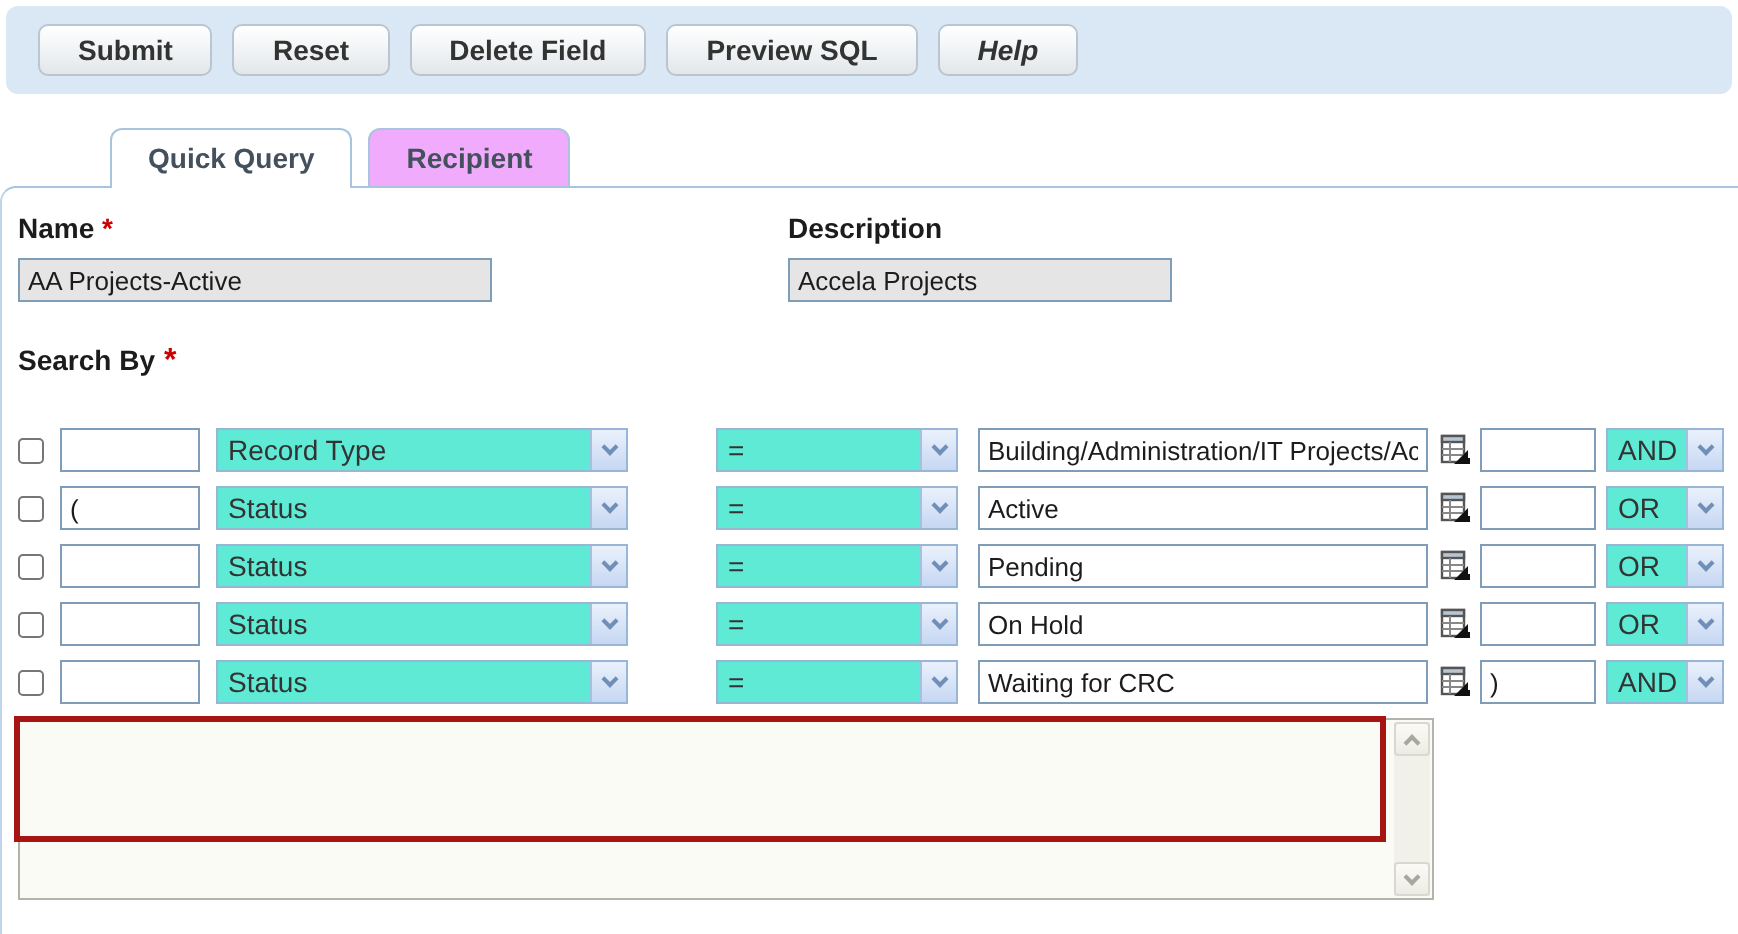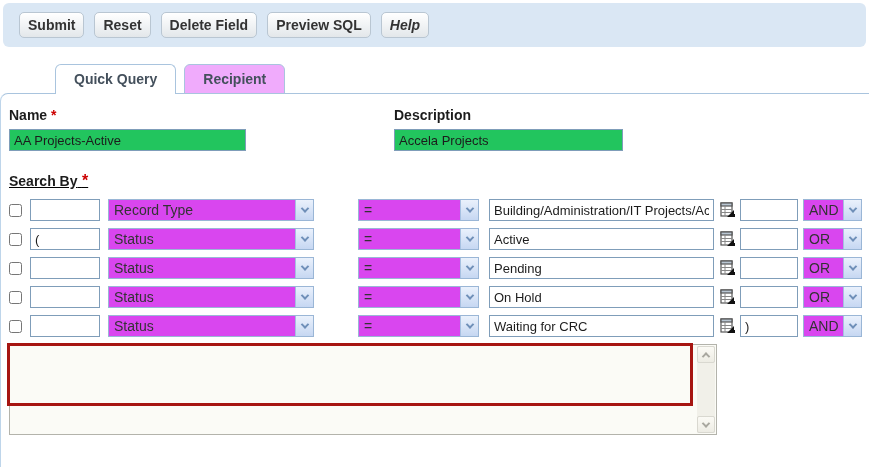--- a/index.html
+++ b/index.html
@@ -2,21 +2,21 @@
 <html><head>
 <meta charset="utf-8">
 <style>
   * { box-sizing: border-box; margin: 0; padding: 0; }
   html,body { width: 869px; height: 467px; background: #ffffff;
     font-family: "Liberation Sans", sans-serif; overflow: hidden; }
 
   
   .toolbar { margin: 3px; background: #dae7f4; border-radius: 6px;
     padding: 9px 6px; display: flex; align-items: center; }
-  .tbtn { margin-left: 10px; padding: 4px 8px; font-size: 14px; font-weight: bold;
+  .tbtn { margin-left: 10px; padding: 4px 19px; font-size: 14px; font-weight: bold;
     color: #333; background: linear-gradient(#ffffff, #eef1f3 60%, #e3e7ea);
     border: 1px solid #b9c6d2; border-radius: 5px; cursor: pointer;
     box-shadow: 0 1px 0 rgba(255,255,255,.6) inset; white-space: nowrap; }
   .tbtn.help-gap { margin-left: 10px; font-style: italic; }
 
   
   .tabs { display: flex; margin: 17px 0 0 55px; position: relative; z-index: 2; }
   .tab { margin-right: 8px; margin-bottom: -1px; padding: 6px 18px 6px;
     font-size: 14px; font-weight: bold; color: #44505c;
     border: 1px solid #a9c4de; border-bottom: none;
@@ -28,36 +28,36 @@
   .panel { border-top: 1px solid #a9c4de; border-left: 1px solid #bed5ea;
     border-top-left-radius: 8px; padding: 12px 0 0 8px; height: 378px; }
 
   label.flabel, .slabel { font-size: 14px; font-weight: bold; color: #1c1c1c; }
   .req { color: #cc0000; font-weight: bold; }
 
   .form-row { display: flex; gap: 48px; }
   .fcol1 { width: 337px; }
   .fcol2 { width: 300px; }
   .fld input { display: block; margin-top: 5px; height: 22px; font-size: 13px;
-    color: #1c1c1c; padding: 1px 4px; border: 1px solid #7f9db9; background: #22c55e; }
+    color: #1c1c1c; padding: 1px 4px; border: 1px solid #7f9db9; background: #e5e5e5; }
   .name-in { width: 237px; }
-  .desc-in { width: 229px; }
-
-  .searchby { margin-top: 21px; margin-bottom: 9px; text-decoration: underline; }
+  .desc-in { width: 192px; }
+
+  .searchby { margin-top: 21px; margin-bottom: 24px; }
 
   
   .srow { display: flex; align-items: center; height: 22px; margin-bottom: 7px; }
   .cb { width: 13px; height: 13px; margin-right: 8px; accent-color: #5a7a9a; }
   .ti { height: 22px; border: 1px solid #7f9db9; font-size: 13px; color: #1c1c1c;
     padding: 1px 4px; background: #fff; font-family: "Liberation Sans", sans-serif; }
   .ti.paren { width: 70px; margin-right: 8px; }
   .ti.val { width: 225px; margin-right: 5px; }
   .ti.paren2 { width: 58px; margin-right: 5px; }
 
-  .sel { height: 22px; border: 1px solid #9ab6d6; background: #d946ef;
+  .sel { height: 22px; border: 1px solid #9ab6d6; background: #5eead4;
     display: flex; align-items: center; cursor: pointer; }
   .sel-text { padding-left: 5px; font-size: 14px; color: #333;
     white-space: nowrap; overflow: hidden; }
   .sel-btn { margin-left: auto; width: 18px; height: 20px; flex: 0 0 18px;
     background: linear-gradient(#eaf1fc, #c6d7f2); border-left: 1px solid #a5c0e0;
     display: flex; align-items: center; justify-content: center; }
   .chev { width: 6px; height: 6px; border-right: 2px solid #6f8fb8;
     border-bottom: 2px solid #6f8fb8; transform: rotate(45deg) translate(-1px,-1px); }
   .field-sel { width: 206px; margin-right: 44px; }
   .op-sel { width: 121px; margin-right: 10px; }

